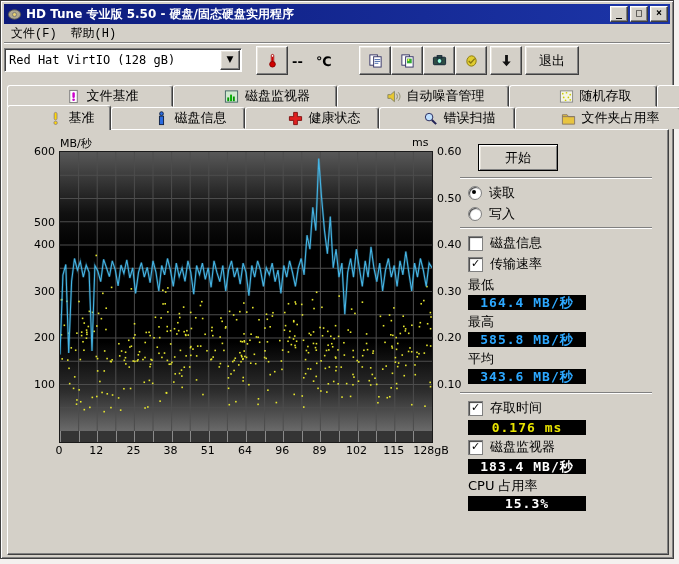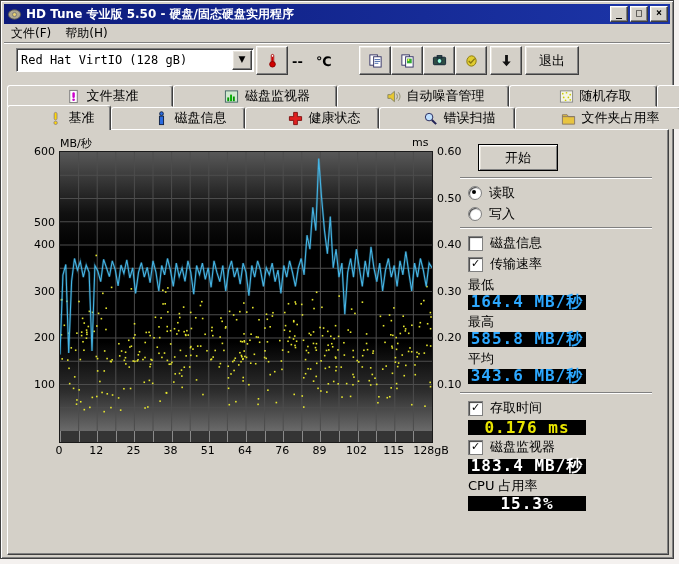--- a/index.html
+++ b/index.html
@@ -13,24 +13,24 @@
   
   #titlebar{position:absolute;left:3px;top:3px;right:3px;height:20px;
     background:linear-gradient(90deg,#0c1a7a,#1c35a8);color:#fff;display:flex;align-items:center;}
   #titlebar .ttext{font-size:12px;font-weight:bold;margin-left:4px;white-space:nowrap;}
   .winbtn{width:16px;height:14px;background:#d4d0c8;color:#000;font-size:10px;line-height:12px;
     text-align:center;margin-left:2px;font-family:"DejaVu Sans Mono",monospace;font-weight:bold;}
   #winbtns{margin-left:auto;display:flex;margin-right:2px;}
   
   #menubar{position:absolute;left:3px;top:23px;right:3px;height:18px;background:#d4d0c8;
     display:flex;align-items:center;font-size:12px;}
-  .menuitem{padding:1px 7px;}
+  .menuitem{padding:1px 7px;font-family:Liberation Mono, monospace;}
   
   #toolbar{position:absolute;left:3px;top:42px;right:3px;height:36px;}
-  #combo{position:absolute;left:12px;top:5px;width:236px;height:22px;background:#fff;display:flex;align-items:center;}
+  #combo{position:absolute;left:0;top:5px;width:236px;height:22px;background:#fff;display:flex;align-items:center;}
   #combo .cval{flex:1;font-family:"DejaVu Sans Mono",monospace;font-size:12px;padding-left:4px;white-space:nowrap;overflow:hidden;}
   #combo .cbtn{width:18px;height:18px;margin:1px;background:#d4d0c8;text-align:center;font-size:9px;line-height:17px;}
   .toolbtn{position:absolute;top:3px;width:30px;height:27px;background:#d4d0c8;display:flex;align-items:center;justify-content:center;}
   #tempval{position:absolute;left:288px;top:11px;font-size:13px;font-weight:bold;}
   #tempunit{position:absolute;left:312px;top:11px;font-size:13px;font-weight:bold;}
   #exitbtn{position:absolute;left:521px;top:3px;width:52px;height:27px;background:#d4d0c8;
     font-size:13px;display:flex;align-items:center;justify-content:center;}
   
   .tabrow{position:absolute;left:6px;display:flex;height:22px;}
   .tab{display:flex;align-items:center;justify-content:center;gap:6px;font-size:13px;
@@ -68,21 +68,21 @@
      flex:none;font-size:11px;line-height:12px;text-align:center;color:#000;font-weight:bold;}
   .cb.on::before{content:"✓";}
   .cb.off::before{content:"";}
   #spinrow{display:flex;align-items:center;gap:12px;margin:4px 0 4px 8px;}
   #spinbox{width:58px;height:20px;background:#d4d0c8;display:flex;}
   #spinbox .sval{flex:1;font-size:12px;color:#8a8a8a;padding:3px 0 0 4px;font-family:"DejaVu Sans Mono",monospace;}
   .spinbtns{display:flex;flex-direction:column;width:16px;margin:1px;}
   .spinbtns div{flex:1;background:#d4d0c8;font-size:6px;line-height:7px;text-align:center;color:#808080;}
   .ledlbl{margin:3px 0 1px 8px;}
   .led{margin:1px 0 2px 8px;width:118px;height:15px;background:#000;color:#2da8ff;
-     font-family:"DejaVu Sans Mono",monospace;font-size:16px;font-weight:bold;
+     font-family:"DejaVu Sans Mono",monospace;font-size:13px;font-weight:bold;
      display:flex;align-items:center;justify-content:center;letter-spacing:1px;white-space:nowrap;}
   .led.yellow{color:#e8e400;}
   .led.white{color:#fff;}
 </style>
 </head>
 <body>
 
 <div id="screen">
 <div id="win">
 
@@ -730,21 +730,21 @@
             </svg>
       </div>
       <div id="xstrip"></div>
       <div id="xlabs" style="position:absolute;left:51px;top:314px;width:372px;height:14px;">
             <span style="left: 0px;">0</span>
             <span style="left: 37.2px;">12</span>
             <span style="left: 74.4px;">25</span>
             <span style="left: 111.6px;">38</span>
             <span style="left: 148.8px;">51</span>
             <span style="left: 186px;">64</span>
-            <span style="left: 223.2px;">76</span>
+            <span style="left: 223.2px;">96</span>
             <span style="left: 260.4px;">89</span>
             <span style="left: 297.6px;">102</span>
             <span style="left: 334.8px;">115</span>
             <span style="left: 372px;">128gB</span>
           </div>
     </div>
 
     <div id="rpanel">
       <div id="startbtn">开始</div>
       <div class="sep etch"></div>

